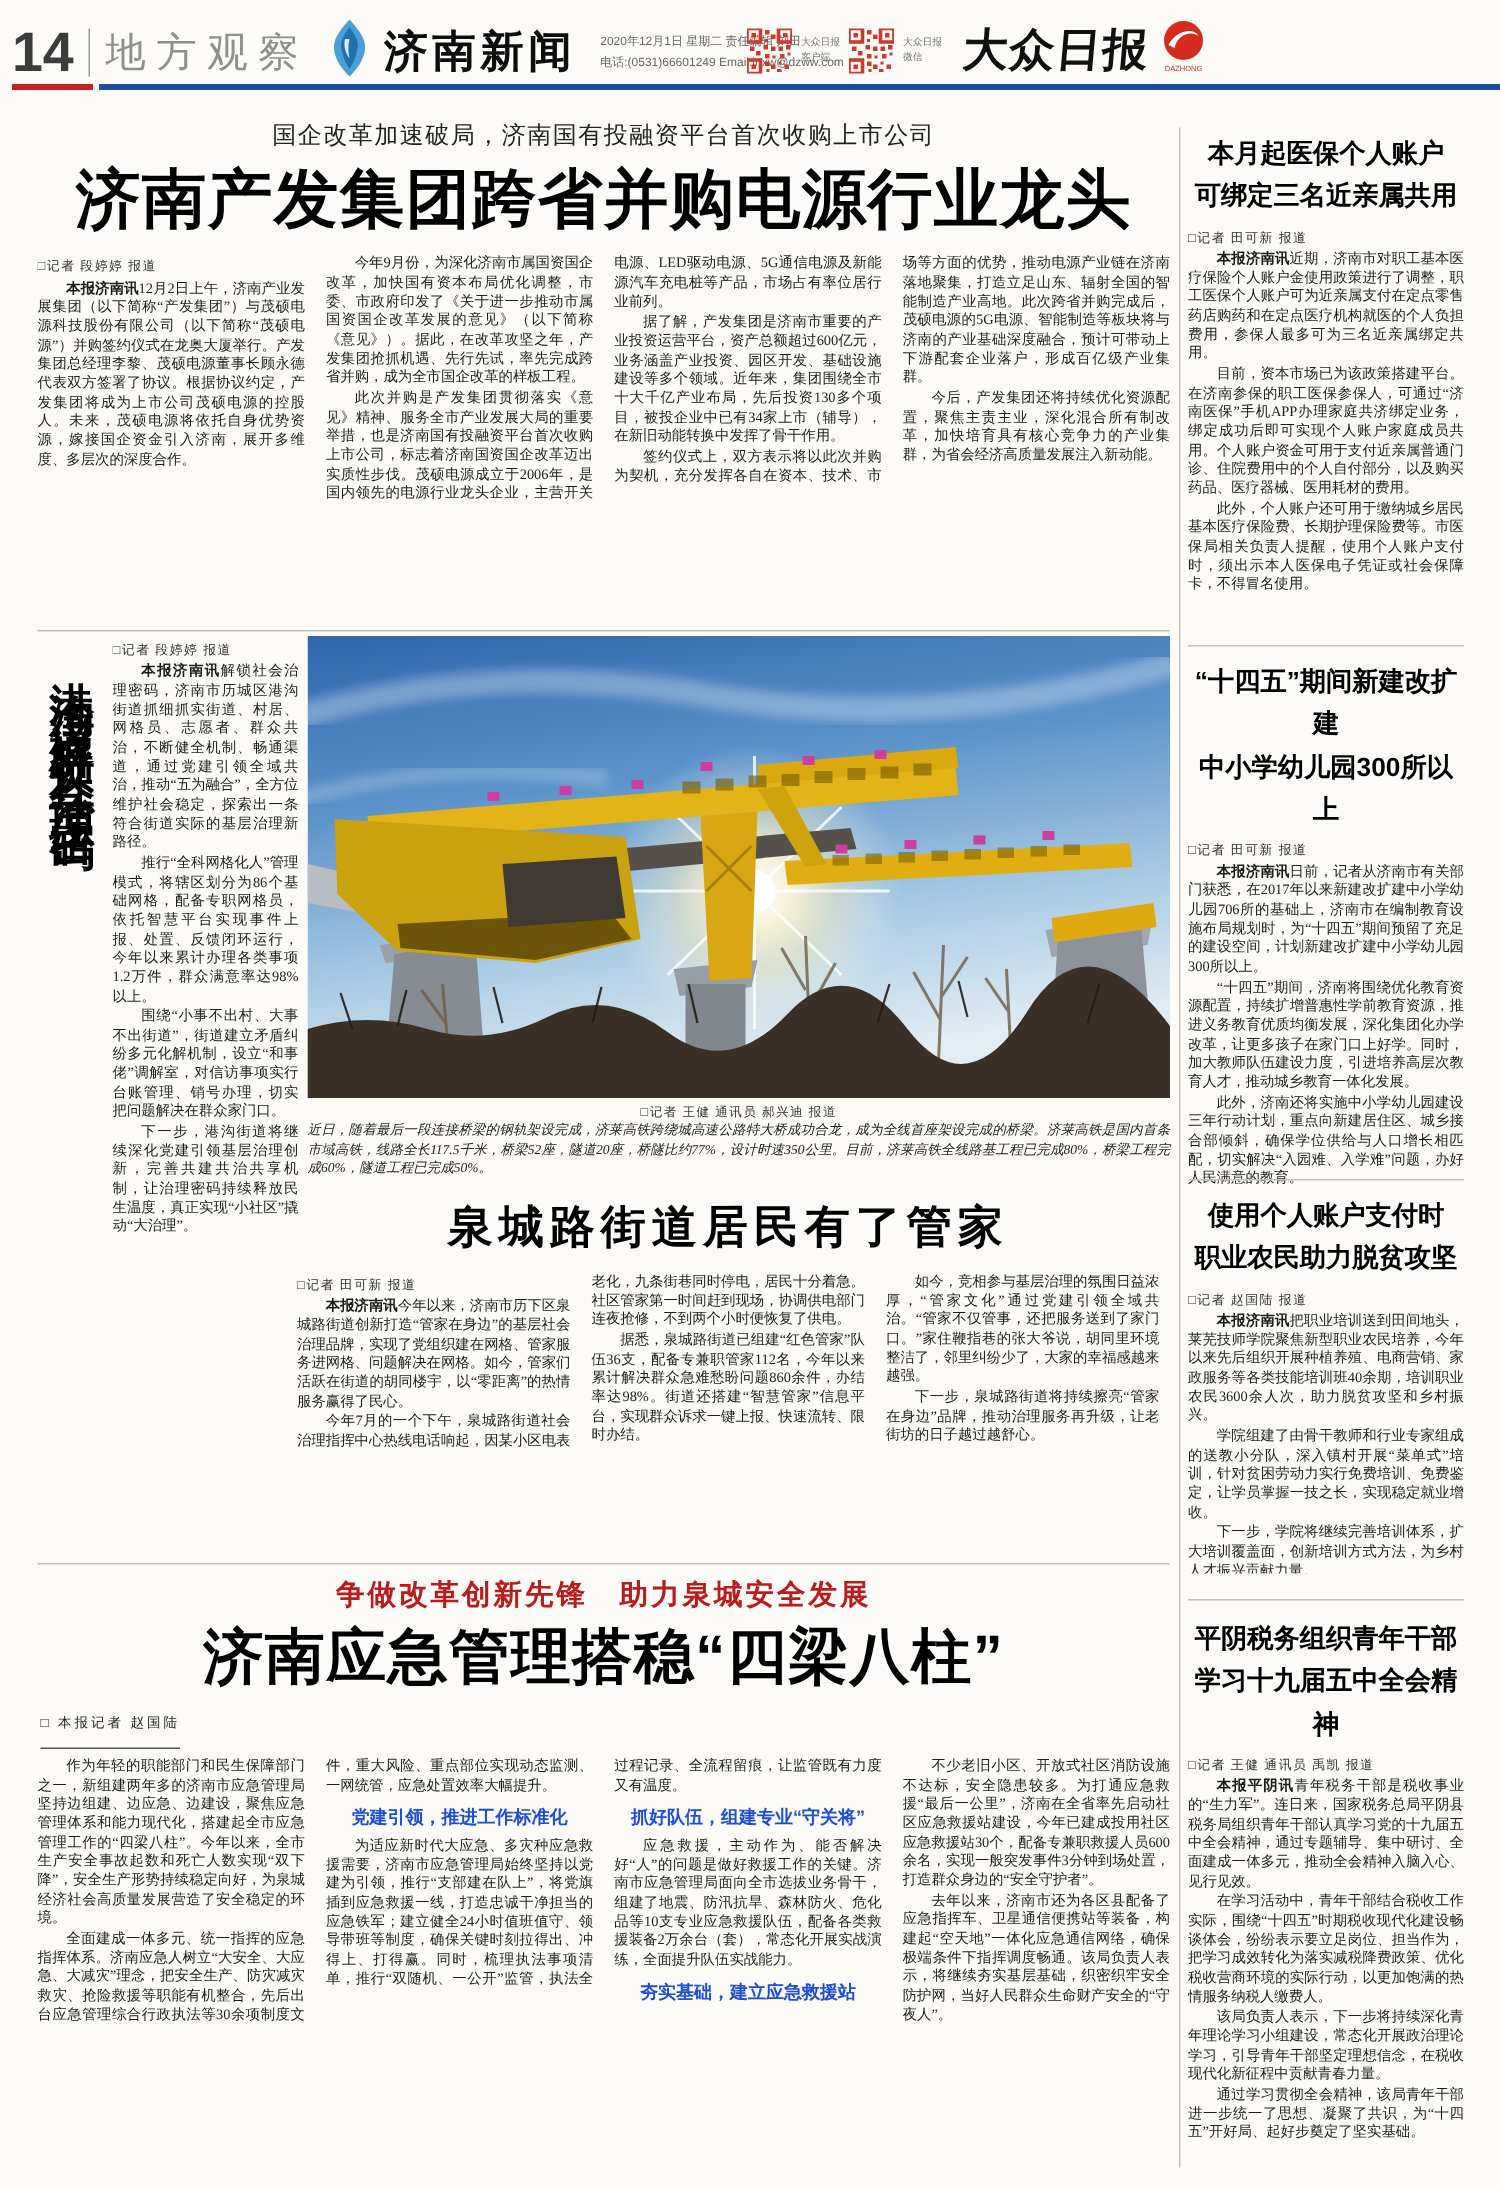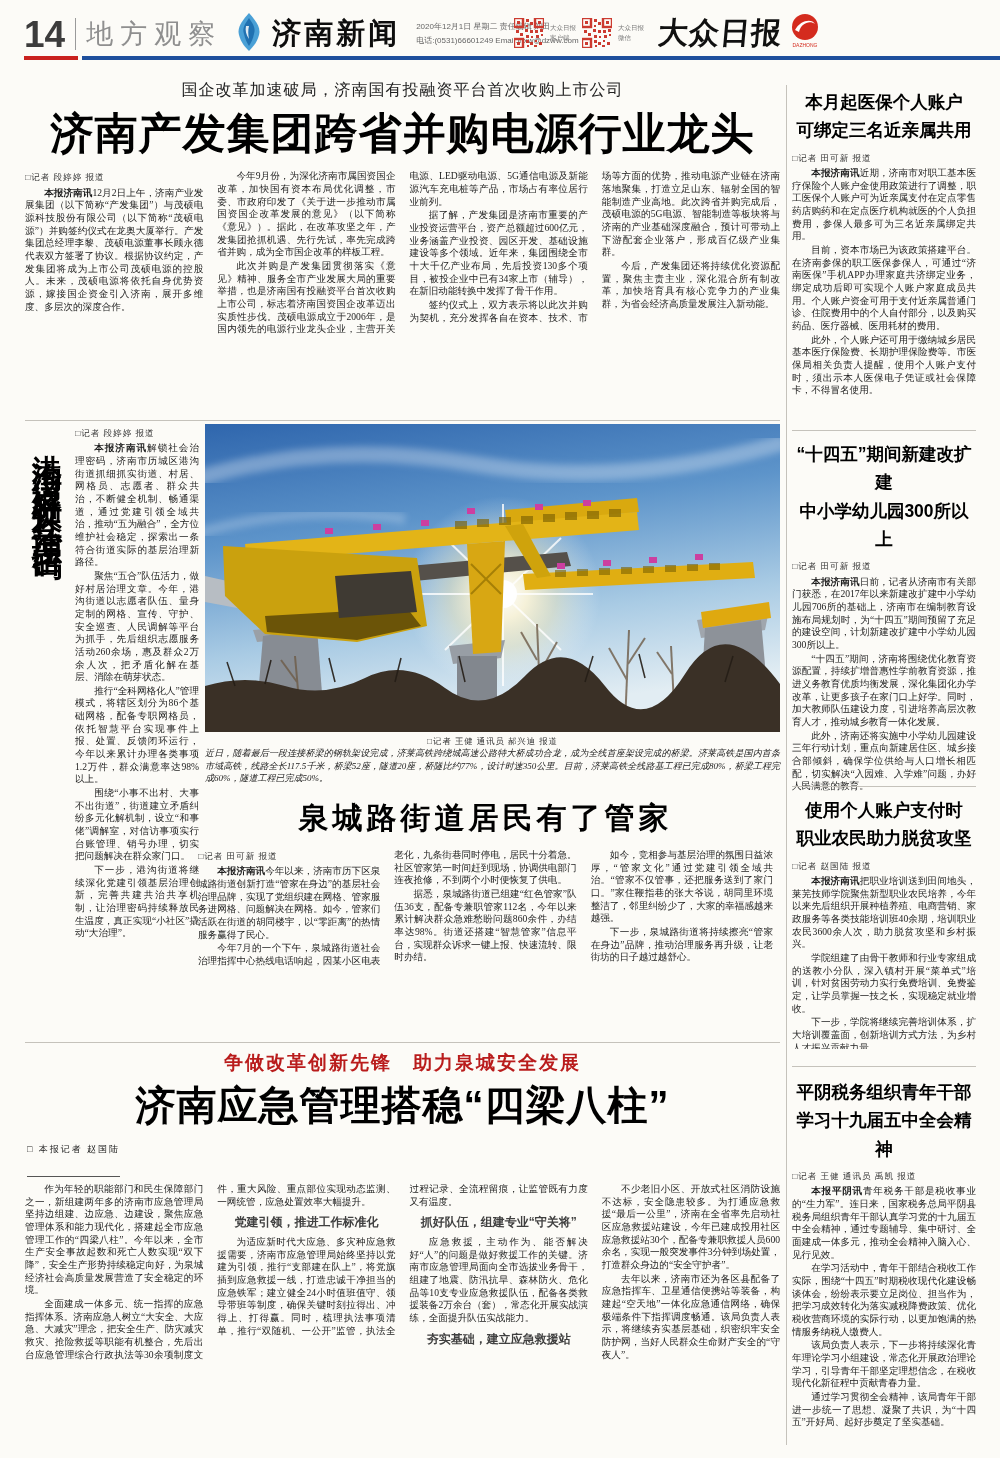--- a/index.html
+++ b/index.html
@@ -1,55 +1,55 @@
 <!DOCTYPE html>
 <html><head>
 <meta charset="utf-8">
 <style>
   html,body{margin:0;padding:0;background:#e9e7e2;}
   #paper{position:relative;width:1000px;height:1458px;margin:0 auto;background:#fcfbf7;
          font-family:"Liberation Serif","DejaVu Serif",serif;color:#1c1c1c;overflow:hidden;}
   
-  .hdr{position:absolute;left:16px;top:0;width:816px;height:62px;}
+  .hdr{position:absolute;left:0;top:0;width:816px;height:62px;}
   .hdr-row{position:absolute;left:8px;top:12px;display:flex;align-items:center;}
   .pageno{font-family:"Liberation Sans","DejaVu Sans",sans-serif;font-size:37px;font-weight:bold;color:#3c3c3c;line-height:1;}
   .hdr-sep{width:1px;height:32px;background:#9a9a9a;margin:0 10px;}
   .section{font-size:27px;color:#8f8f8f;letter-spacing:7px;font-family:"Liberation Sans","DejaVu Sans",sans-serif;}
   .ed-logo{margin:0 6px 0 10px;}
   .edition{font-size:29px;font-weight:900;color:#0d0d0d;letter-spacing:3px;font-family:"Liberation Sans","DejaVu Sans",sans-serif;}
   .dateinfo{margin-left:16px;font-size:8px;color:#666;line-height:1.7;white-space:pre-line;font-family:"Liberation Sans","DejaVu Sans",sans-serif;}
   .hdr-right{position:absolute;right:10px;top:12px;display:flex;align-items:center;gap:6px;}
   .qrlabel{font-size:6.5px;color:#777;line-height:1.5;white-space:pre-line;font-family:"Liberation Sans","DejaVu Sans",sans-serif;}
   .masthead{font-size:30px;font-weight:900;color:#101010;transform:skewX(-5deg);letter-spacing:1px;margin-left:8px;}
   .rule-red{position:absolute;left:8px;top:56px;width:54px;height:4px;background:#c9211e;}
   .rule-blue{position:absolute;left:66px;top:56px;width:934px;height:4px;background:#1e4f9c;}
   
   .kicker{text-align:center;font-size:16px;color:#222;letter-spacing:1px;}
   .headline-xl{text-align:center;font-family:"Liberation Sans","DejaVu Sans",sans-serif;font-weight:900;font-size:43px;color:#000;letter-spacing:1px;line-height:1.15;}
   .byline{font-size:8.6px;color:#333;margin:2px 0 3px 0;letter-spacing:1px;}
   .flow{font-size:9.6px;line-height:1.32;text-align:justify;overflow:hidden;}
   .flow p{margin:0 0 1px 0;text-indent:2em;}
-  .flow h4{font-family:"Liberation Sans","DejaVu Sans",sans-serif;font-size:12px;font-weight:bold;text-align:center;margin:7px 0 5px 0;text-indent:0;color:#404040;}
+  .flow h4{font-family:"Liberation Sans","DejaVu Sans",sans-serif;font-size:12px;font-weight:bold;text-align:center;margin:7px 0 5px 0;text-indent:0;color:#1d4ed8;}
   .dl{font-weight:bold;margin-top:28px;}
   .cols4{column-count:4;column-gap:14px;}
   .cols3{column-count:3;column-gap:14px;}
   .vrule{position:absolute;background:#c5c2bb;width:1px;}
   .hrule{position:absolute;background:#c5c2bb;height:1px;}
   
   .rail-art{position:absolute;left:792px;width:184px;}
   .rail-h{font-family:"Liberation Sans","DejaVu Sans",sans-serif;font-weight:bold;font-size:17.5px;line-height:1.62;text-align:center;white-space:pre-line;color:#000;}
   
   .vhead{float:left;writing-mode:vertical-rl;font-size:30px;font-weight:900;letter-spacing:9px;width:42px;height:505px;margin:4px 8px 6px 0;color:#000;}
   
   .photo{position:absolute;left:205px;top:424px;width:575px;height:308px;}
   .cap-byline{font-size:8.4px;color:#333;text-align:center;letter-spacing:1px;}
   .caption{font-size:9px;line-height:1.4;text-align:justify;color:#222;font-style:italic;}
   .headline-l{text-align:center;font-size:30px;font-weight:900;letter-spacing:4px;color:#000;}
   .kicker2{text-align:center;font-size:19px;font-weight:bold;letter-spacing:2px;color:#b91c1c;}
-  .byline-u{display:inline-block;border-bottom:1px solid #555;padding-bottom:20px;font-size:9px;color:#222;letter-spacing:2px;}
+  .byline-u{display:inline-block;border-bottom:1px solid #555;padding-bottom:10px;font-size:9px;color:#222;letter-spacing:2px;}
 </style>
 </head>
 <body>
 
 <div id="paper">
 
   <svg width="0" height="0" style="position:absolute">
     <defs>
       <g id="qrg">
         <rect x="0" y="0" width="9" height="9" fill="none" stroke="#cc3b30" stroke-width="2.4"></rect>
@@ -135,21 +135,20 @@
       </div>
   </div>
 
   <div class="hrule" style="left:25px;top:420px;width:755px;"></div>
 
   <div style="position:absolute;left:25px;top:426px;width:174px;height:612px;overflow:hidden;">
     <div class="vhead">港沟街道解锁社会治理密码</div>
     <div class="flow">
       <div class="byline">□记者 段婷婷 报道</div>
       <p><b class="dl">本报济南讯</b><span>解锁社会治理密码，济南市历城区港沟街道抓细抓实街道、村居、网格员、志愿者、群众共治，不断健全机制、畅通渠道，通过党建引领全域共治，推动“五为融合”，全方位维护社会稳定，探索出一条符合街道实际的基层治理新路径。</span></p>
-    <p>聚焦“五合”队伍活力，做好村居治理文章。今年，港沟街道以志愿者队伍、量身定制的网格、宣传、守护、安全巡查、人民调解等平台为抓手，先后组织志愿服务活动260余场，惠及群众2万余人次，把矛盾化解在基层、消除在萌芽状态。</p>
         <p>推行“全科网格化人”管理模式，将辖区划分为86个基础网格，配备专职网格员，依托智慧平台实现事件上报、处置、反馈闭环运行，今年以来累计办理各类事项1.2万件，群众满意率达98%以上。</p>
         <p>围绕“小事不出村、大事不出街道”，街道建立矛盾纠纷多元化解机制，设立“和事佬”调解室，对信访事项实行台账管理、销号办理，切实把问题解决在群众家门口。</p>
         <p>下一步，港沟街道将继续深化党建引领基层治理创新，完善共建共治共享机制，让治理密码持续释放民生温度，真正实现“小社区”撬动“大治理”。</p>
       </div>
   </div>
 
   <div class="photo">
     <svg width="575" height="308" viewBox="0 0 575 308">
       <defs>
         <linearGradient id="sky" x1="0" y1="0" x2="0.25" y2="1">

